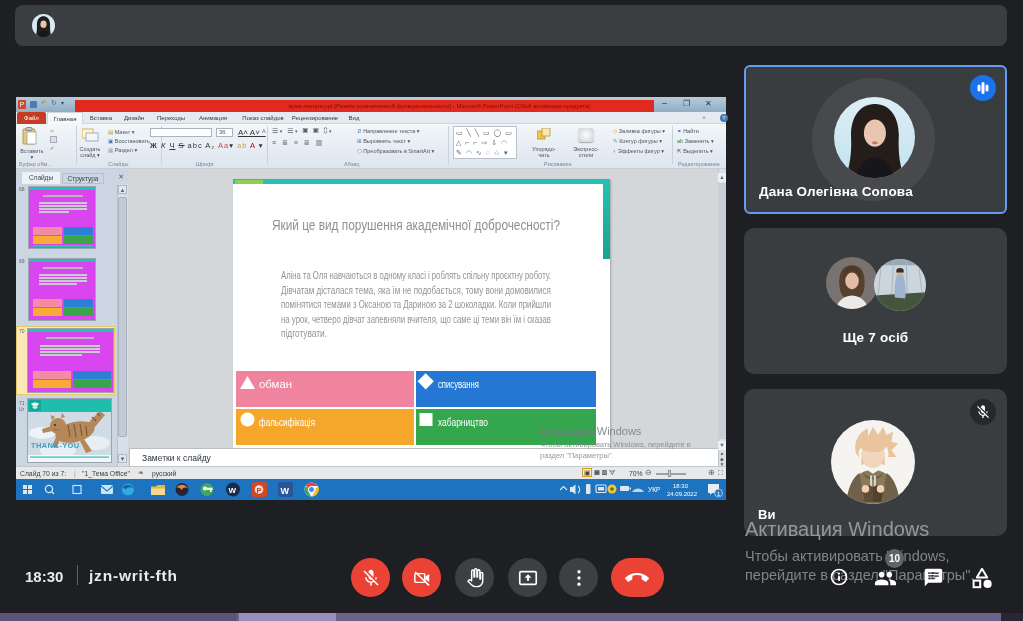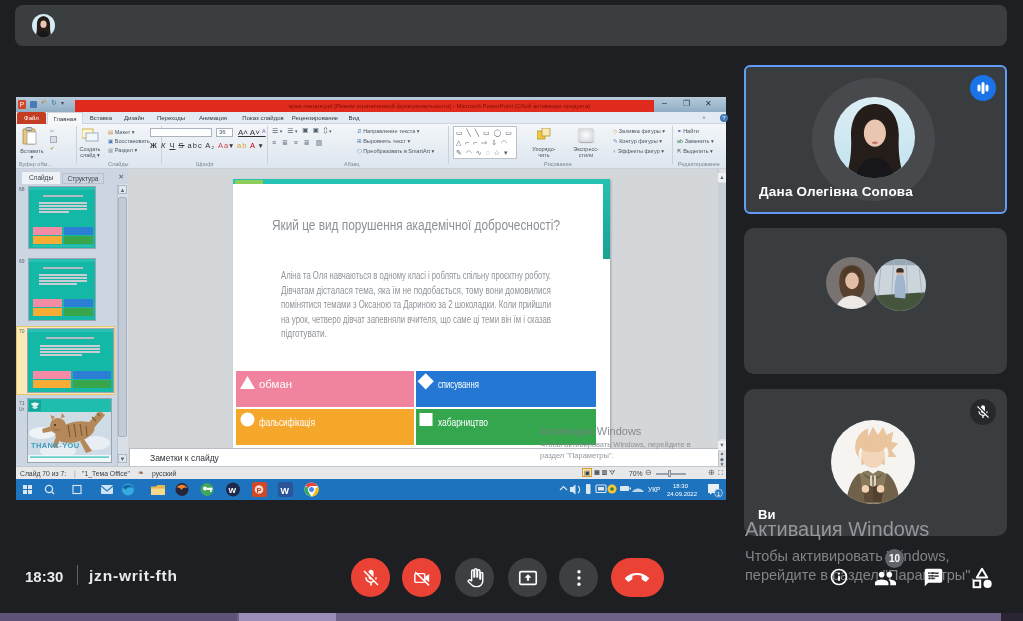--- a/index.html
+++ b/index.html
@@ -27,29 +27,29 @@
 #ribbon { position:absolute; left:0; top:27px; width:710px; height:45px; background:linear-gradient(#f3f6f9,#dde5ee); border-bottom:1px solid #c8cfd8; font-size:5.5px; color:#4a5560; }
 #ribbon .sep { position:absolute; top:2px; width:1px; height:38px; background:#c9d1da; }
 #ribbon .glabel { position:absolute; top:37px; font-size:5.5px; color:#7d8894; white-space:nowrap; }
 
 
 #spanel { position:absolute; left:0; top:72px; width:112px; height:297px; background:#ccd6e2; }
 #spanel .ptabs { position:absolute; left:0; top:1px; width:112px; height:12px; font-size:6.5px; color:#3a424a; }
 #spanel .pt1 { position:absolute; left:6px; top:0; width:38px; height:12px; background:#eef2f7; border:1px solid #b8c2cе; text-align:center; line-height:11px; }
 #spanel .pt2 { position:absolute; left:46px; top:1px; width:42px; height:11px; background:#ccd6e2; border:1px solid #b8c2ce; text-align:center; line-height:10px; }
 .thumbwrap { position:absolute; font-size:5px; color:#5a636d; }
-.thumb { position:absolute; background:#14b8a6; border:1px solid #9aa5b1; }
+.thumb { position:absolute; background:#d946ef; border:1px solid #9aa5b1; }
 .thumb .teal { position:absolute; left:0; top:0; width:100%; height:3px; background:#27c0b1; }
 .thumb .tl { position:absolute; background:#c9cdd1; height:2px; }
 .bar { position:absolute; height:8px; }
 .scrollv { position:absolute; background:#d9dfe7; border-left:1px solid #b9c2cd; }
 
 
 #slide { position:absolute; left:217px; top:82px; width:377px; height:269px; background:#fff; box-shadow:1px 1px 2px rgba(0,0,0,.25); overflow:hidden; }
-#notes { position:absolute; left:113px; top:351px; width:589px; height:18px; background:#fff; border-top:1px solid #b8bec6; border-left:1px solid #b8bec6; font-size:8.5px; color:#30343a; padding:4px 0 0 20px; }
+#notes { position:absolute; left:113px; top:351px; width:589px; height:18px; background:#fff; border-top:1px solid #b8bec6; border-left:1px solid #b8bec6; font-size:8.5px; color:#30343a; padding:4px 0 0 12px; }
 #sbar { position:absolute; left:0; top:369px; width:710px; height:13px; background:#e6e8ea; border-top:1px solid #c4c8cc; font-size:6.8px; color:#3c4248; }
 #wtask { position:absolute; left:0; top:382px; width:710px; height:21px; background:#1e73be; }
 
 
 .tile { position:absolute; left:744px; width:263px; background:#3a3d40; border-radius:10px; }
 #t1 { top:65px; height:149px; border:2.5px solid #639cf5; border-radius:6px; background:#3a3d40; }
 #t2 { top:228px; height:146px; }
 #t3 { top:389px; height:147px; }
 .namelab { position:absolute; color:#fff; font-size:13.5px; font-weight:700; letter-spacing:.2px; }
 
@@ -442,20 +442,21 @@
         <g stroke="#a7b7c2" stroke-width="2">
           <line x1="15" y1="0" x2="8" y2="70"></line>
           <line x1="38" y1="0" x2="34" y2="68"></line>
           <line x1="62" y1="0" x2="64" y2="66"></line>
           <line x1="85" y1="0" x2="92" y2="66"></line>
         </g>
         <path d="M44 30 C40 44 38 58 40 74 L60 76 C62 58 60 44 56 30 Z" fill="#9fb5cd"></path>
         <circle cx="50" cy="24" r="7" fill="#d9b49a"></circle>
         <path d="M43 22 C43 16 57 16 57 22 L57 26 L43 26 Z" fill="#3a2e26"></path>
       </svg></div>
+  <div class="namelab" style="left:0;width:263px;text-align:center;top:102px;">Ще 7 осіб</div>
 </div>
 
 <div class="tile" id="t3">
   <div style="position:absolute;left:87px;top:31px;width:84px;height:84px;border-radius:50%;overflow:hidden;"><svg width="84" height="84" viewBox="0 0 100 100">
         <rect width="100" height="100" fill="#f6f4f1"></rect>
 <path d="M18 100 C20 76 32 62 44 60 L50 64 L56 60 C68 62 80 76 82 100 Z" fill="#897a5c"></path>
 <path d="M18 100 C20 80 26 68 34 63 L40 100 Z" fill="#70624a"></path>
 <path d="M82 100 C80 80 74 68 66 63 L60 100 Z" fill="#70624a"></path>
 <path d="M38 62 C42 70 58 70 62 62 C60 74 40 74 38 62 Z" fill="#6e6048"></path>
 <ellipse cx="50" cy="42" rx="14" ry="15" fill="#f2d6bc"></ellipse>

